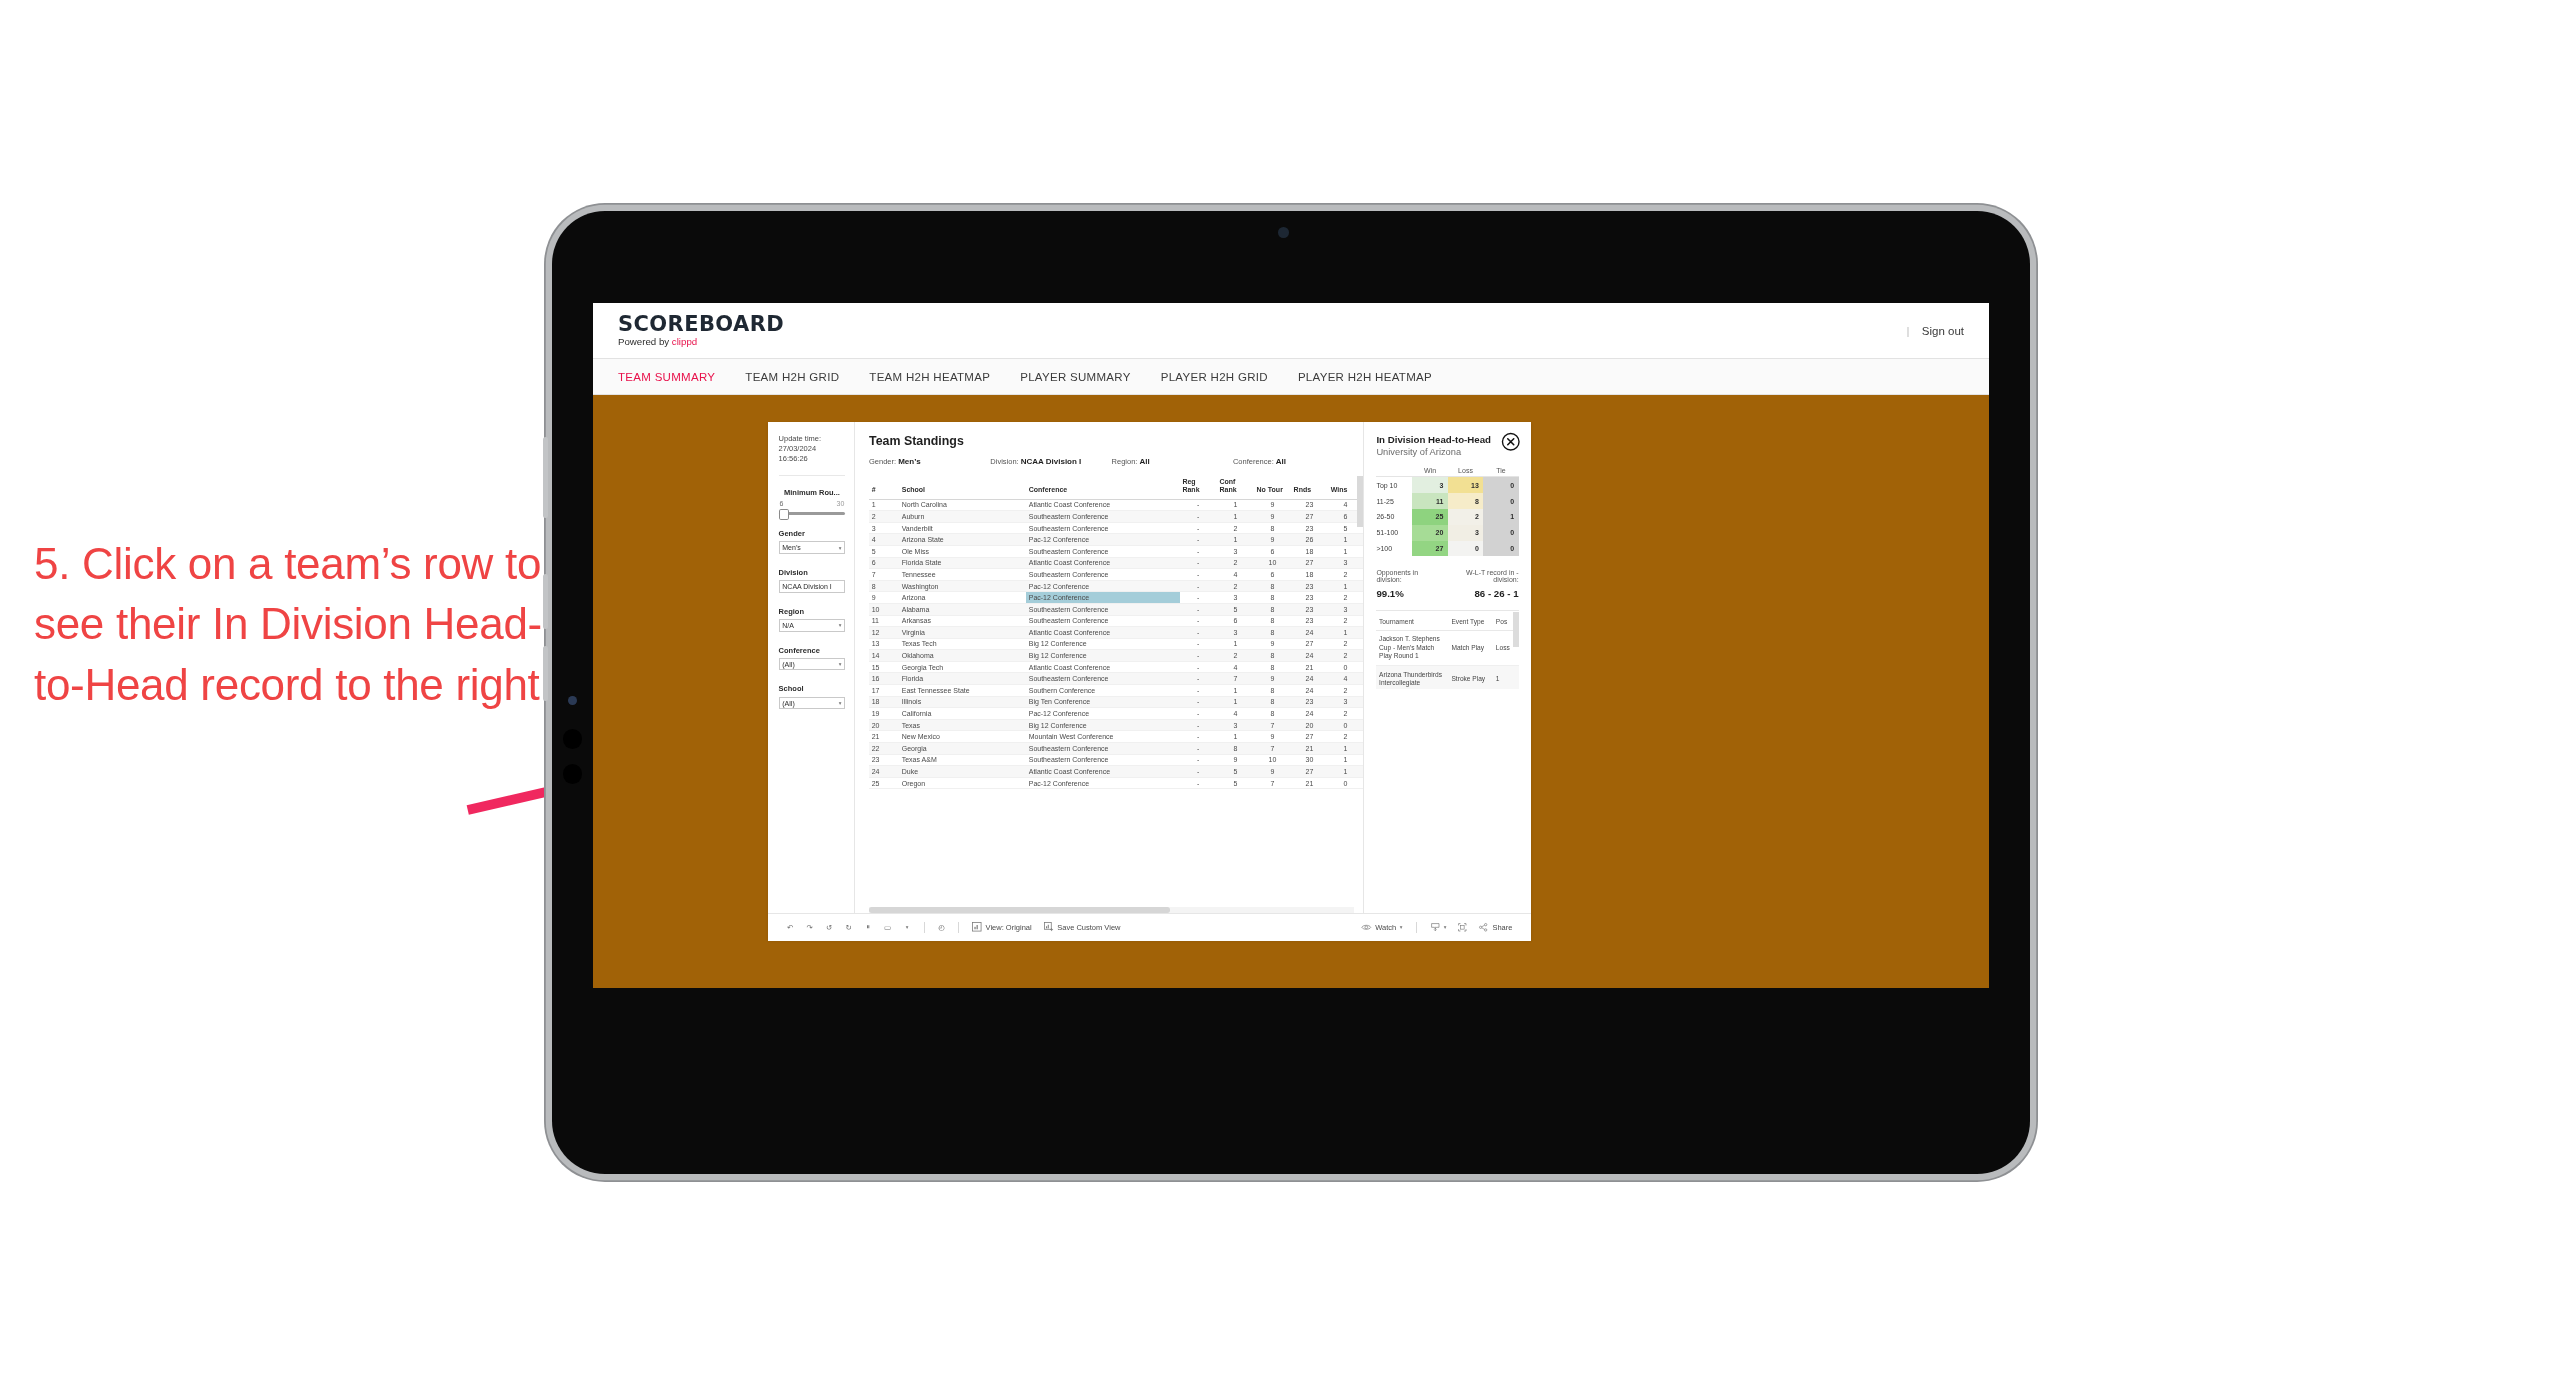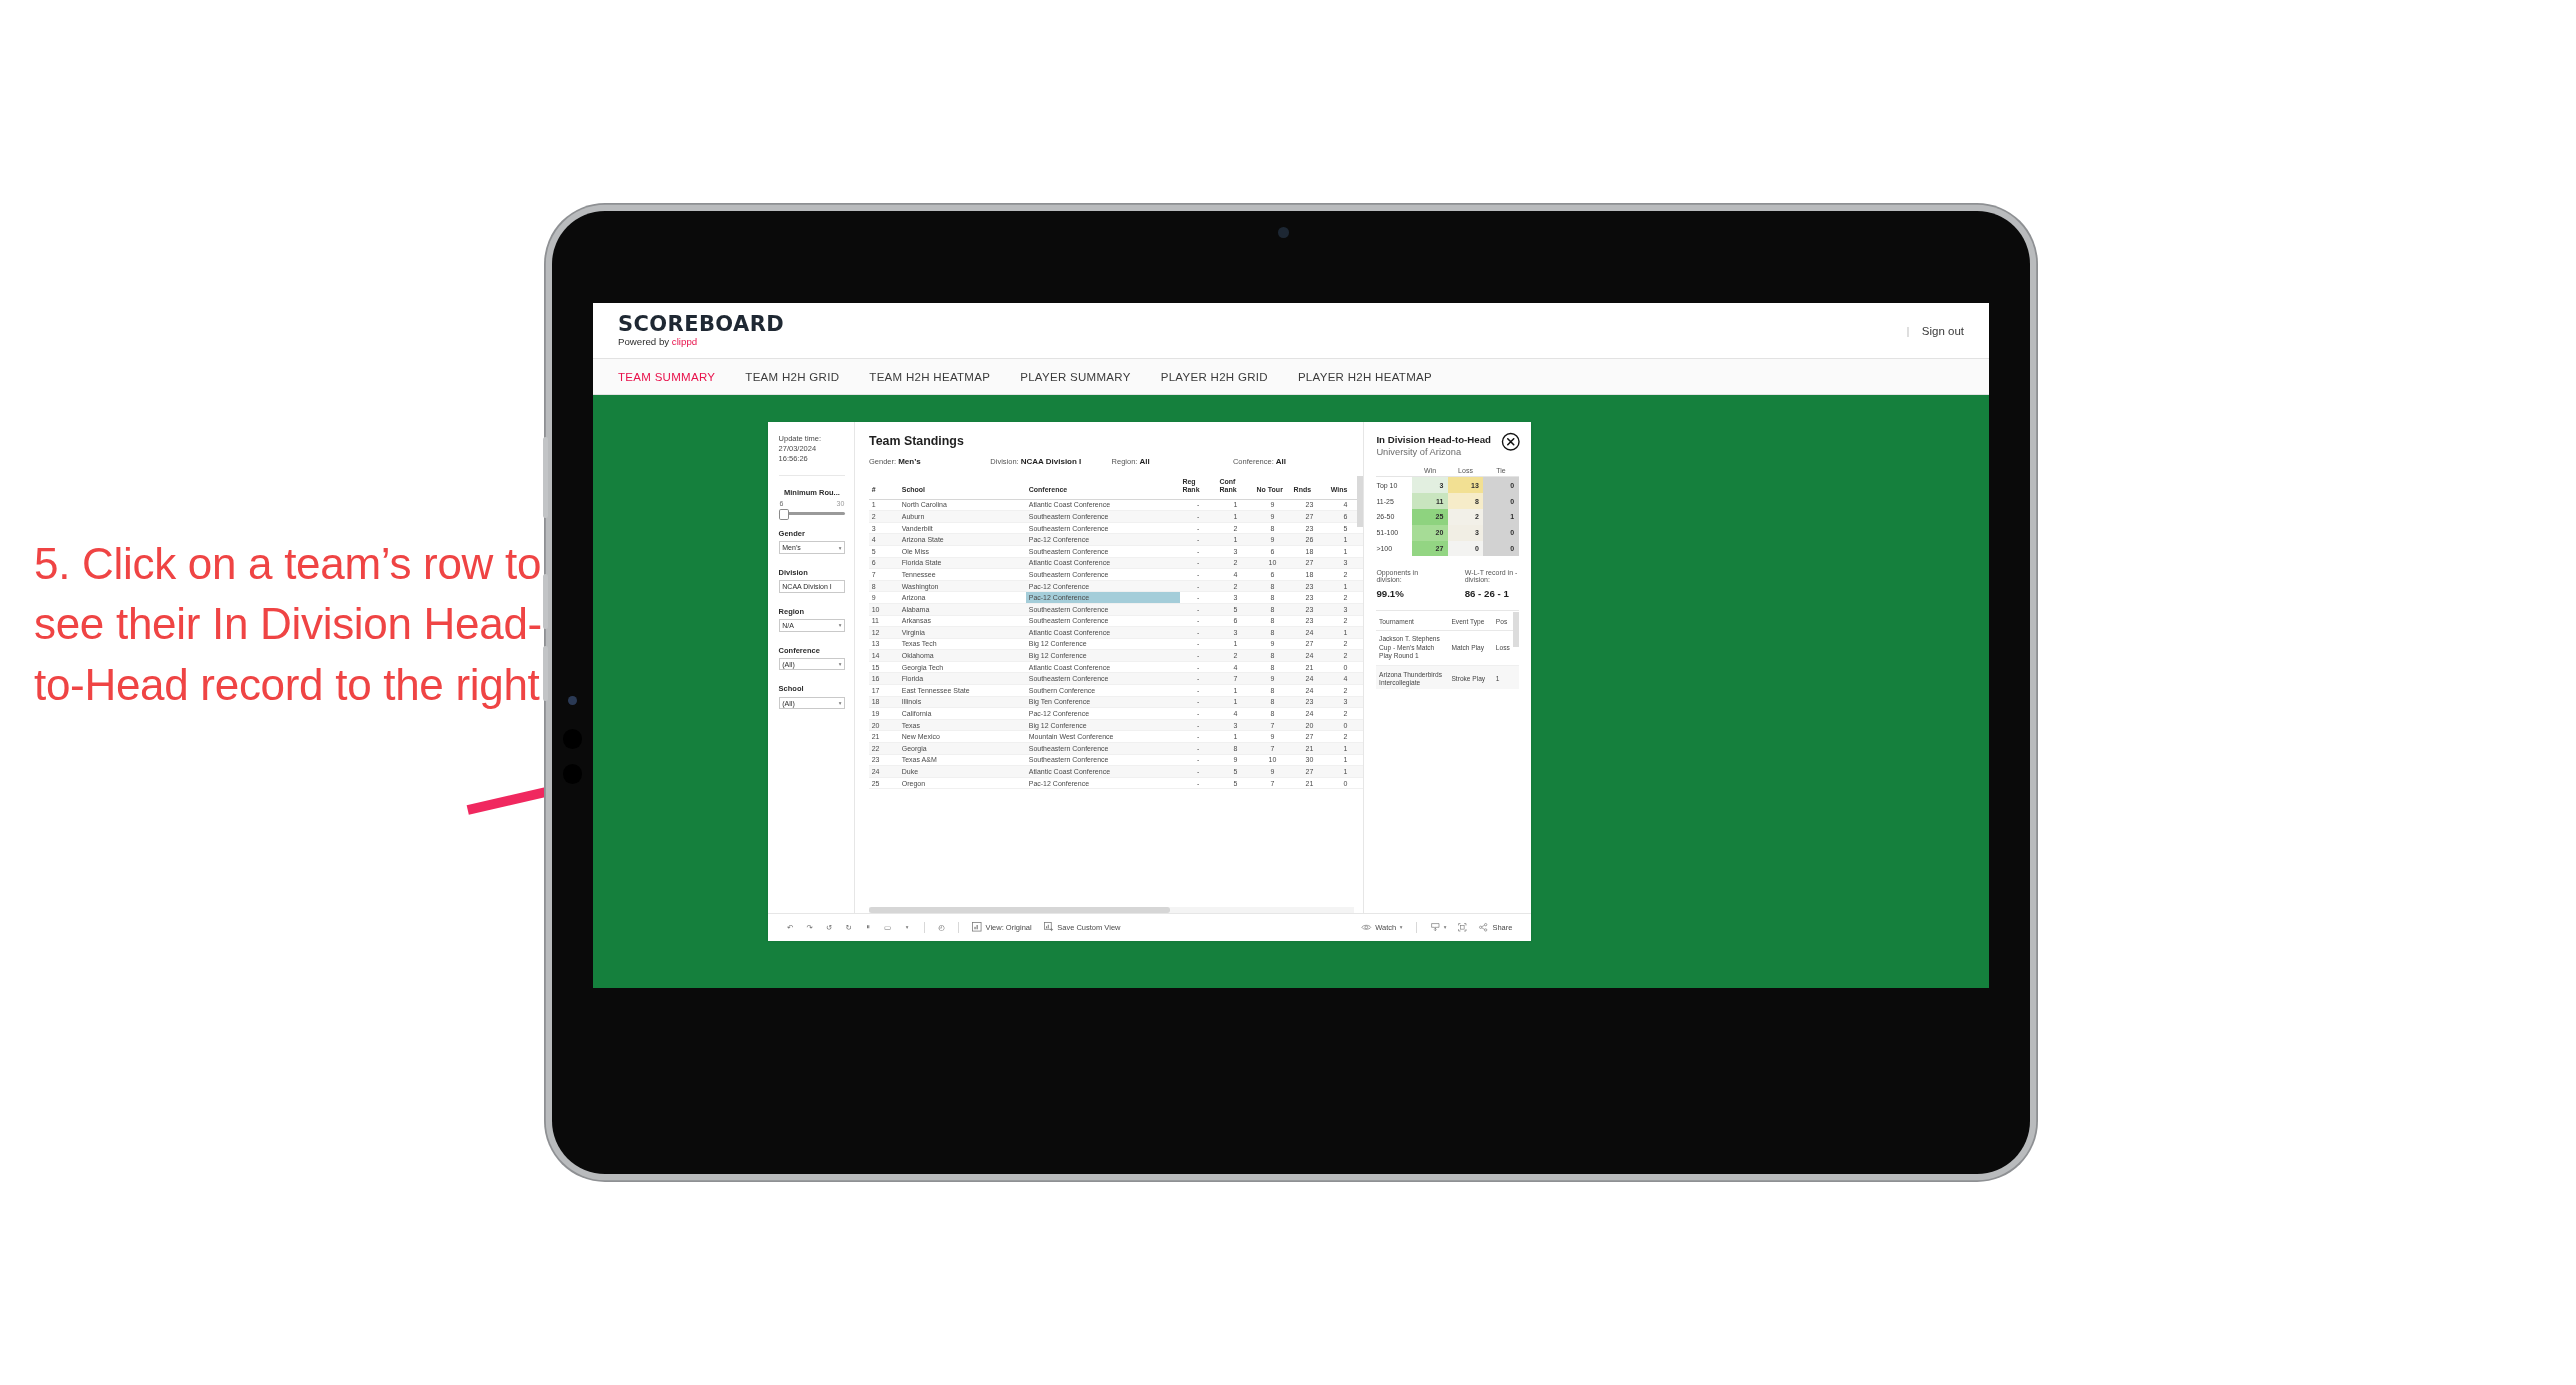--- a/index.html
+++ b/index.html
@@ -164,21 +164,21 @@
     color: #3c3c3c;
     cursor: pointer;
     white-space: nowrap;
   }
   .subnav-item.active { color: #e8114b; }
 
   
   #canvas {
     position: relative;
     height: calc(100% - 91px);
-    background: #15803d;
+    background: #a16207;
   }
   #workbook {
     position: absolute;
     left: 175px;
     top: 26.5px;
     width: 763px;
     height: 519px;
     background: #ffffff;
     box-shadow: 0 0.9px 2.7px rgba(0,0,0,0.12);
     display: flex;
@@ -417,21 +417,21 @@
 
   #h2h-stats {
     display: flex;
     margin-top: 12.4px;
     font-size: 7px;
     color: #555;
   }
   .stat { flex: 1; }
   .stat .lbl { display: block; margin-bottom: 5.3px; }
   .stat .val { font-size: 9.7px; font-weight: bold; color: #1f1f1f; }
-  .stat.right { text-align: left; padding-left: 5.3px; margin-left: 29px; }
+  .stat.right { text-align: right; padding-left: 5.3px; margin-left: 29px; }
 
   #h2h-divider {
     border: none;
     border-top: 0.9px solid #e6e6e6;
     margin: 10.6px 0 0 0;
   }
   table.tourn {
     border-collapse: collapse;
     width: 100%;
     font-size: 6.6px;

